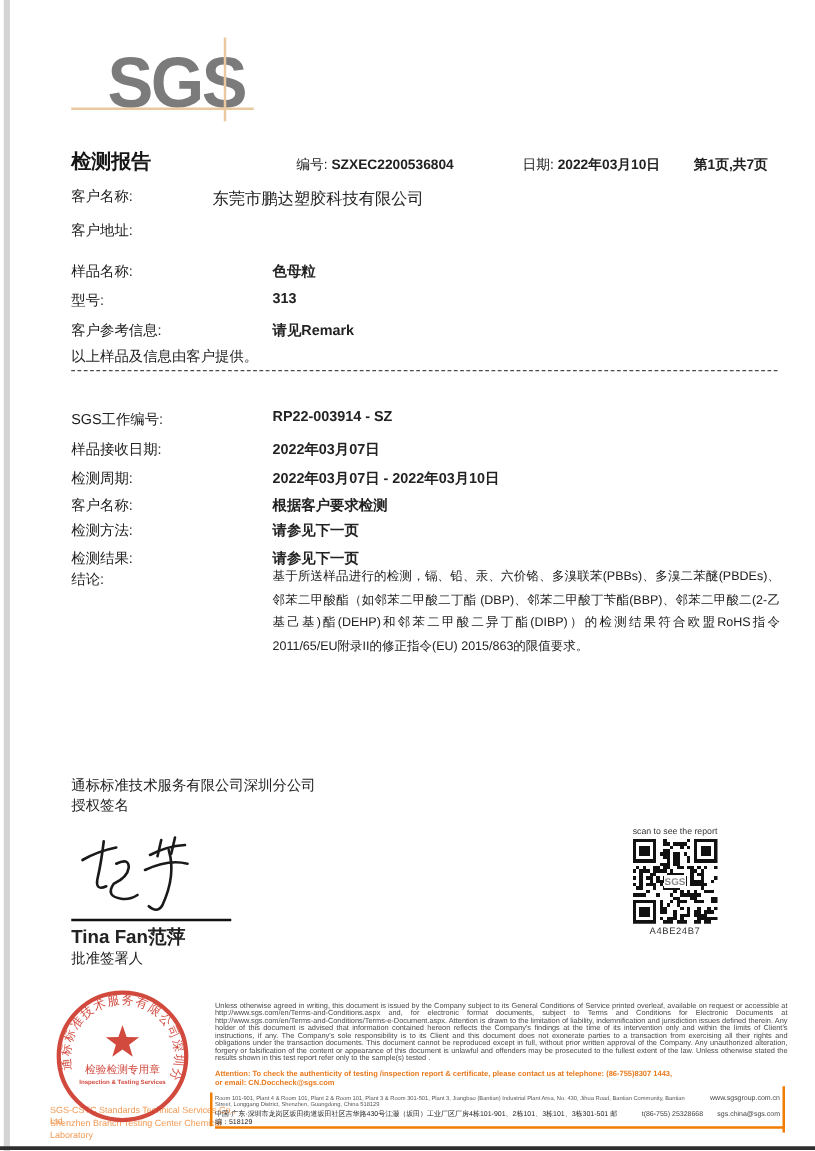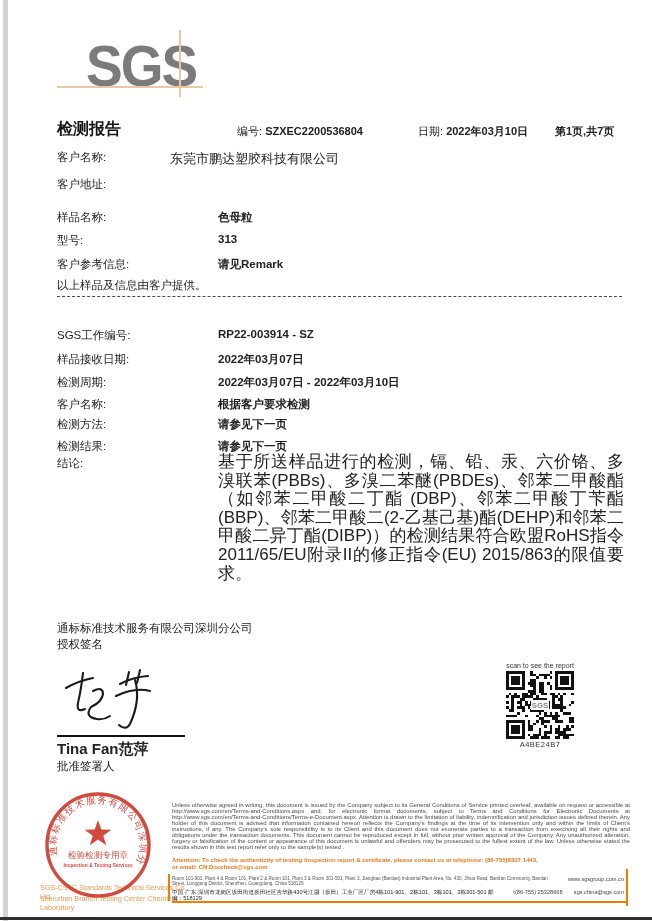--- a/index.html
+++ b/index.html
@@ -19,21 +19,21 @@
   .hdr-date { left:418px; top:124px; font-size:11px; color:#222; }
   .hdr-page { left:555px; top:124px; font-size:11px; font-weight:bold; color:#222; }
   .hdr-no b, .hdr-date b { font-weight:bold; }
 
   .lbl { position:absolute; left:57px; font-size:11.5px; color:#222; }
   .val130 { position:absolute; left:130px; font-size:13px; color:#222;margin-left:40px; }
   .val218 { position:absolute; left:218px; font-size:11.5px; color:#222;font-weight:bold; }
 
   .dashline { left:57px; top:296px; width:565px; border-top:1.5px dashed #4a4a4a; }
 
-  .conclusion { left:218px; top:453px; width:406px; font-size:17px; line-height:18.6px; color:#222; text-align:justify; }
+  .conclusion { left:218px; top:453px; width:406px; font-size:10px; line-height:18.6px; color:#222; text-align:justify; }
 
   .sig-company { left:57px; top:621px; font-size:11.5px; color:#222; }
   .sig-auth { left:57px; top:637px; font-size:11.5px; color:#222; }
   .sig-svg { left:58px; top:668px; }
   .sig-line { left:57px; top:735px; width:128px; height:2px; background:#111; }
   .sig-name { left:57px; top:740px; font-size:15px; font-weight:bold; color:#222; }
   .sig-role { left:57px; top:759px; font-size:11.5px; color:#222; }
 
   .qr-caption { left:496px; top:662px; width:88px; text-align:center; font-size:7px; color:#333; }
   .qr-svg { left:506px; top:671px; }

